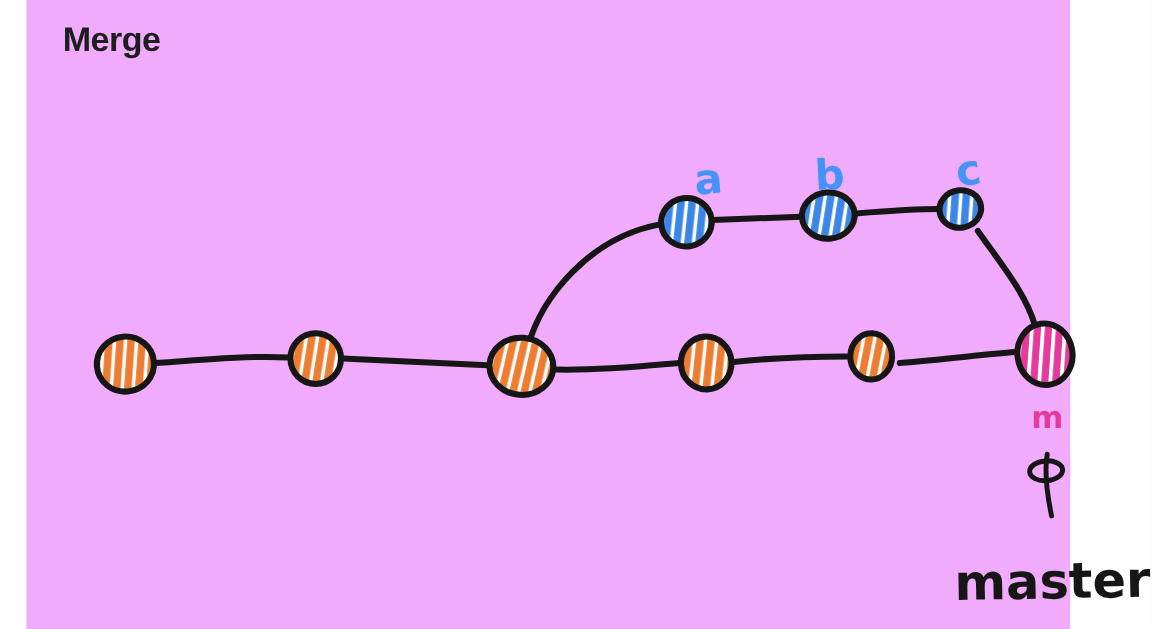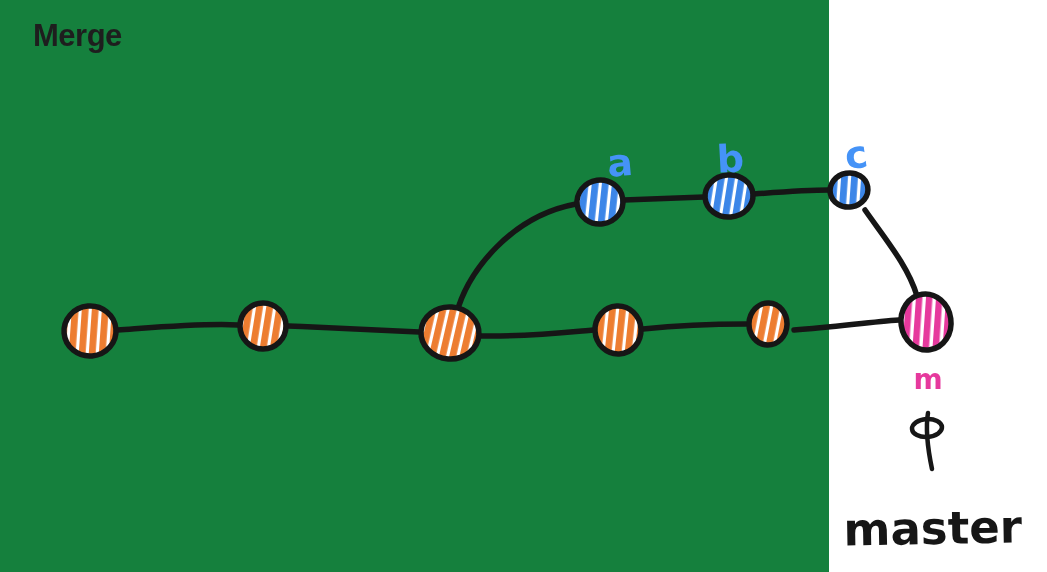--- a/index.html
+++ b/index.html
@@ -6,23 +6,24 @@
     margin: 0;
     padding: 0;
     width: 1047px;
     height: 572px;
     background: #ffffff;
     overflow: hidden;
     font-family: "Liberation Sans", sans-serif;
   }
   .stage {
     position: relative;
-    width: 829px;
+    width: 949px;
     height: 572px;
-    background: #15803d;
+    background: #f0abfc;
+    margin-left: 24px;
   }
   h1.page-title {
     position: absolute;
     left: 33px;
     top: 18px;
     margin: 0;
     font-family: "Liberation Sans", sans-serif;
     font-size: 31px;
     font-weight: 700;
     letter-spacing: -0.5px;

